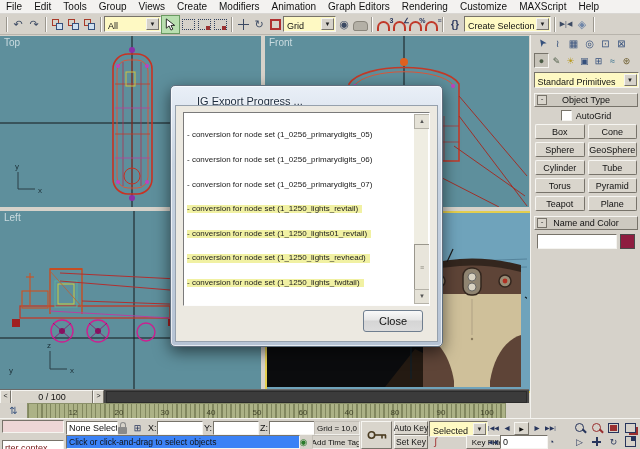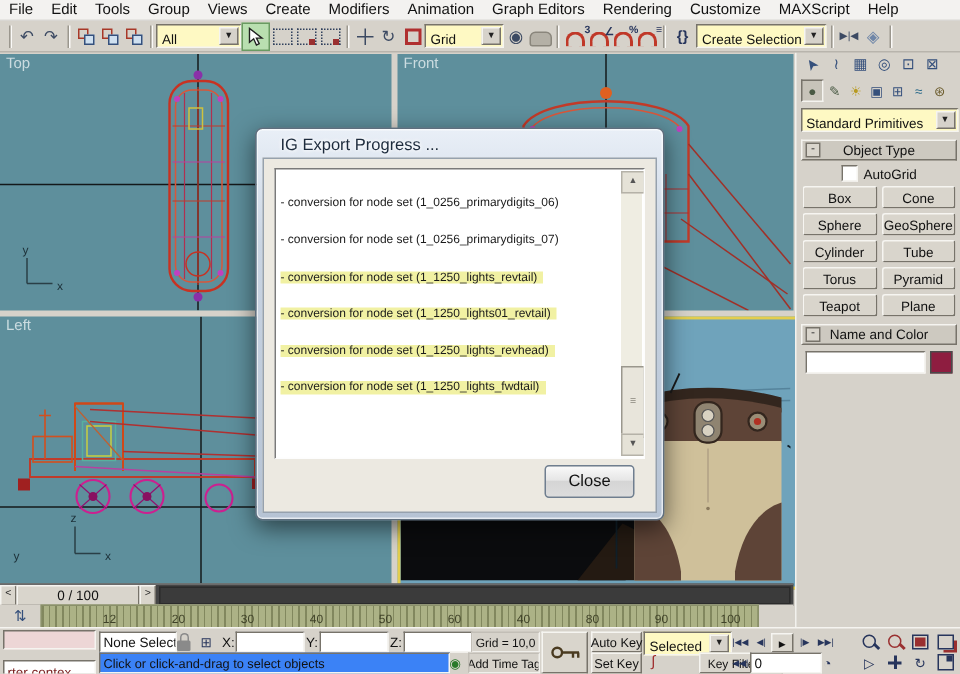--- a/index.html
+++ b/index.html
@@ -100,21 +100,21 @@
   .mmx{width:9px;height:9px;border:1px solid #27355c;position:relative}
   .mmx:after{content:"";position:absolute;right:0;top:0;width:4px;height:4px;background:#27355c}
   .panx{width:9px;height:9px;position:relative}
   .panx:before,.panx:after{content:"";position:absolute;background:#27355c}
   .panx:before{left:0;right:0;top:4px;height:1.5px}.panx:after{top:0;bottom:0;left:4px;width:1.5px}
   
   .dialog{position:absolute;left:170px;top:85px;width:271px;height:260px;z-index:50;
     background:linear-gradient(180deg,#E9EFF7 0,#C9D4E2 30%,#B6C3D4 100%);
     border:1px solid #5f6e7d;border-radius:5px;
     box-shadow:0 5px 16px rgba(0,0,0,.55), inset 0 0 0 1px rgba(255,255,255,.65)}
-  .dtitle{height:21px;display:flex;align-items:center;padding-left:16px;font-size:11px;
+  .dtitle{height:21px;display:flex;align-items:flex-end;padding-left:26px;font-size:11px;
     color:#1d2b3c;text-shadow:0 0 3px #fff,0 0 3px #fff}
   .dbody{position:absolute;left:4px;right:4px;top:19px;bottom:4px;background:#ECE9E1;
     border:1px solid #96a1ad}
   .listbox{position:absolute;left:7px;right:7px;top:6px;height:190px;background:#fff;
     border:1px solid;border-color:#7a7a7a #fdfdfd #fdfdfd #7a7a7a;
     font-size:8px;line-height:8.2px;color:#1a1a1a;padding:2px 18px 0 3px;overflow:hidden;white-space:pre}
   .lline{height:8.2px}
   .lline.hl{background:#F1F1A3;width:max-content;padding-right:4px}
   .dscroll{position:absolute;right:1px;top:1px;bottom:1px;width:14px;background:#EFEDE2}
   .sarr{position:absolute;left:0;width:14px;height:13px;background:#E5E2D7;border:1px solid #b5b2a8;
@@ -527,20 +527,21 @@
       <span class="mmx"></span>
     </span>
 </div>
 
 <div class="dialog">
   <div class="dtitle">
     <span>IG Export Progress ...</span>
   </div>
   <div class="dbody">
     <div class="listbox">
+      <div class="lline">- conversion for node set (1_0256_primarydigits_05)</div>
       <div class="lline">- conversion for node set (1_0256_primarydigits_06)</div>
       <div class="lline">- conversion for node set (1_0256_primarydigits_07)</div>
       <div class="lline hl">- conversion for node set (1_1250_lights_revtail)</div>
       <div class="lline hl">- conversion for node set (1_1250_lights01_revtail)</div>
       <div class="lline hl">- conversion for node set (1_1250_lights_revhead)</div>
       <div class="lline hl">- conversion for node set (1_1250_lights_fwdtail)</div>
       
       
       
       

